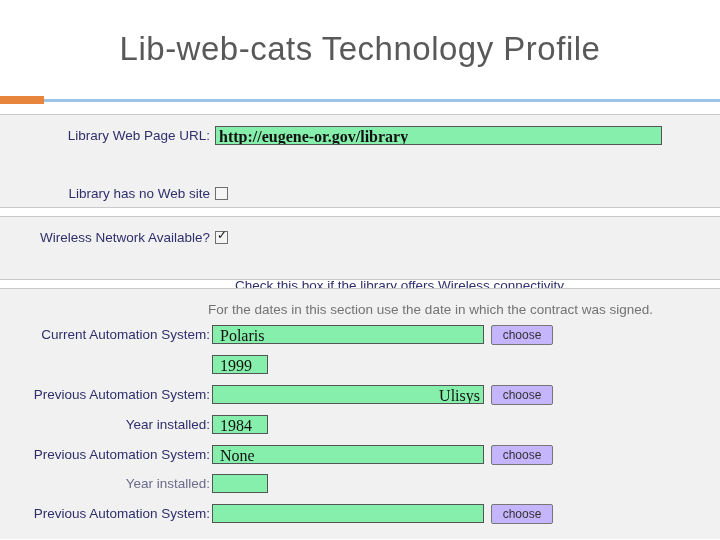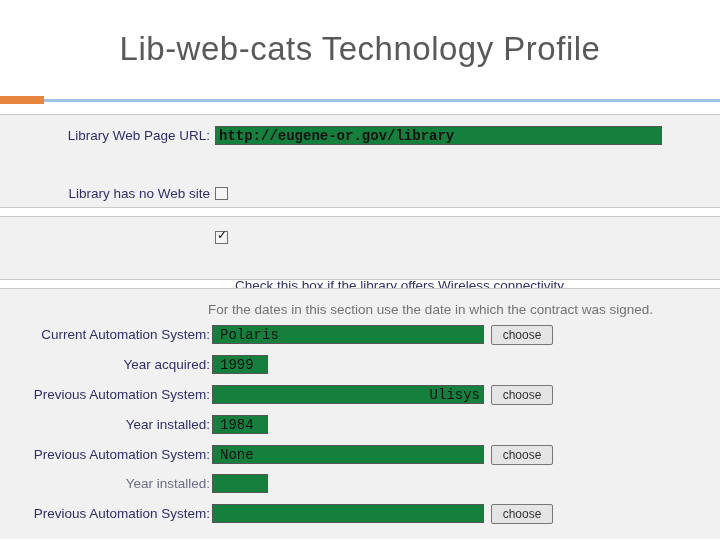--- a/index.html
+++ b/index.html
@@ -86,28 +86,28 @@
     font-size: 13.5px;
     color: #2f2f6b;
     line-height: 24px;
     white-space: nowrap;
   }
   .lbl.dim { color: #6b6b8a; }
 
   .txtbox {
     position: absolute;
     height: 19px;
-    background: #15803d;
+    background: #86efac;
     border: 1px solid #555555;
-    font-size: 14px;
+    font-size: 16px;
     color: #111111;
     line-height: 19px;
     padding: 0 3px;
     box-sizing: border-box;
-    font-family: Liberation Mono, monospace;
+    font-family: Liberation Serif, serif;
     font-weight: bold;
     overflow: hidden;
     white-space: nowrap;
   }
   .txtbox.plain { font-weight: normal; padding-left: 7px; }
 
   .checkbox {
     position: absolute;
     width: 13px;
     height: 13px;
@@ -129,21 +129,21 @@
     font-size: 13.5px;
     color: #2f2f6b;
     line-height: 20px;
     white-space: nowrap;
   }
   .hint.blue { color: #737373; }
 
   .choose-btn {
     position: absolute;
     height: 20px;
-    background: #e5e5e5;
+    background: #c4b5fd;
     border: 1px solid #777777;
     border-radius: 2px;
     font-size: 12px;
     color: #333333;
     text-align: center;
     line-height: 19px;
     box-sizing: border-box;
     font-family: "Liberation Sans", sans-serif;
   }
 </style>
@@ -167,20 +167,21 @@
 
 
     <div class="row" style="top:78px;padding-left:24px;">
       <div class="lbl" style="width:210px; left:0;">Library has no Web site</div>
       <div class="checkbox" style="left:215px; top:5px;"></div>
     </div>
 
     <div class="band b2"></div>
 
     <div class="row" style="top:122px;">
+      <div class="lbl" style="width:210px; left:0;">Wireless Network Available?</div>
       <div class="checkbox" style="left:215px; top:5px;">
         <span class="tick">✓</span>
       </div>
       <div class="hint" style="left:235px; top:2px;margin-top:48px;">Check this box if the library offers Wireless connectivity.</div>
     </div>
 
     <div class="row" style="top:147px;margin-top:36px;">
       <div class="lbl" style="width:210px; left:0;">Wireless description</div>
       <div class="txtbox plain" style="left:215px; top:2px; width:447px;"></div>
     </div>
@@ -189,21 +190,20 @@
 
     <div class="hint blue" style="left:208px; top:196px;">For the dates in this section use the date in which the contract was signed.</div>
 
     <div class="row" style="top:219px;">
       <div class="lbl" style="width:210px; left:0;">Current Automation System:</div>
       <div class="txtbox plain" style="left:212px; top:2px; width:272px;">Polaris</div>
       <div class="choose-btn" style="left:491px; top:2px; width:62px;">choose</div>
     </div>
 
     <div class="row" style="top:249px;">
-      <div class="lbl" style="width:210px; left:0;">Year acquired:</div>
       <div class="txtbox plain" style="left:212px; top:2px; width:56px;">1999</div>
     </div>
 
     <div class="row" style="top:279px;">
       <div class="lbl" style="width:210px; left:0;">Previous Automation System:</div>
       <div class="txtbox plain" style="left:212px; top:2px; width:272px;text-align:right;">Ulisys</div>
       <div class="choose-btn" style="left:491px; top:2px; width:62px;">choose</div>
     </div>
 
     <div class="row" style="top:309px;">

